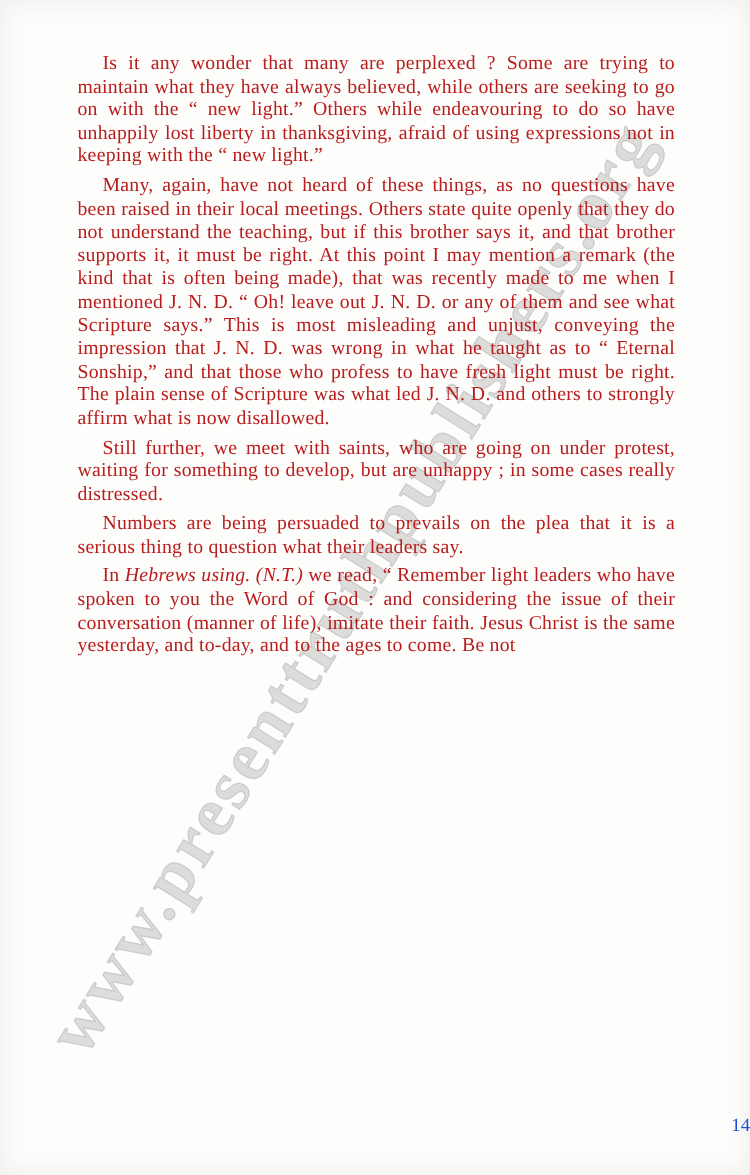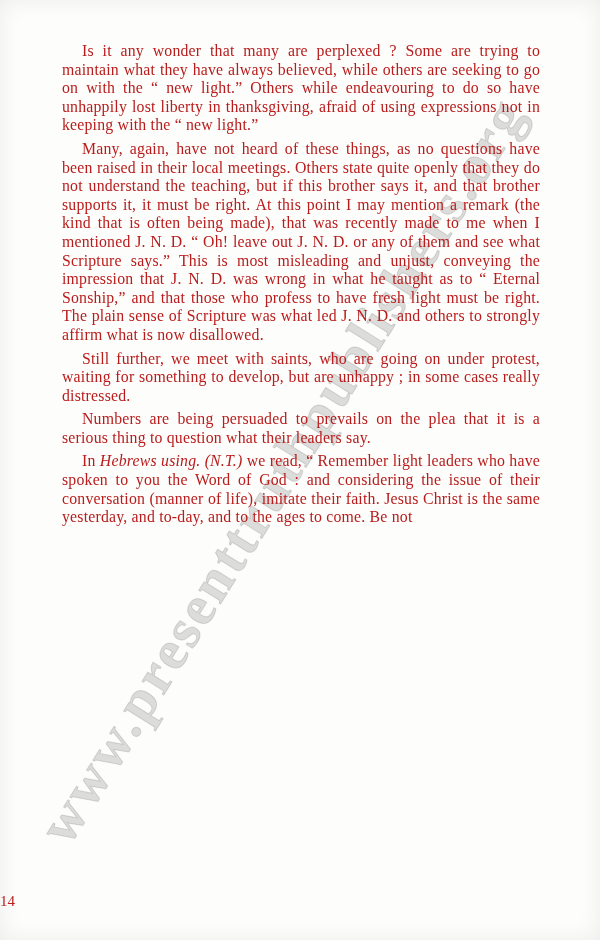--- a/index.html
+++ b/index.html
@@ -44,23 +44,23 @@
   }
   .text-column p {
     margin: 0 0 5px 0;
     text-indent: 20px;
   }
   .page-number {
     position: absolute;
     bottom: 30px;
     left: 0;
     width: 100%;
-    text-align: left;
+    text-align: right;
     font-size: 15px;
-    color: #b91c1c;
+    color: #1d4ed8;
     z-index: 2;
   }
   em { font-style: italic; }
 </style>
 </head>
 <body>
 
 <div class="page">
 
   <div class="watermark">www.presenttruthpublishers.org</div>

